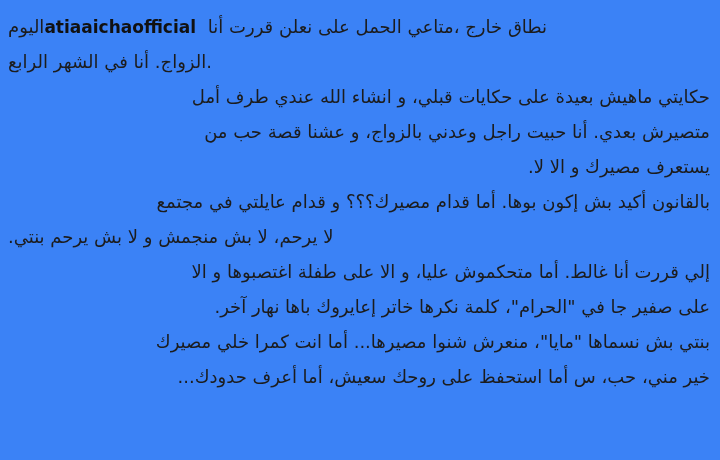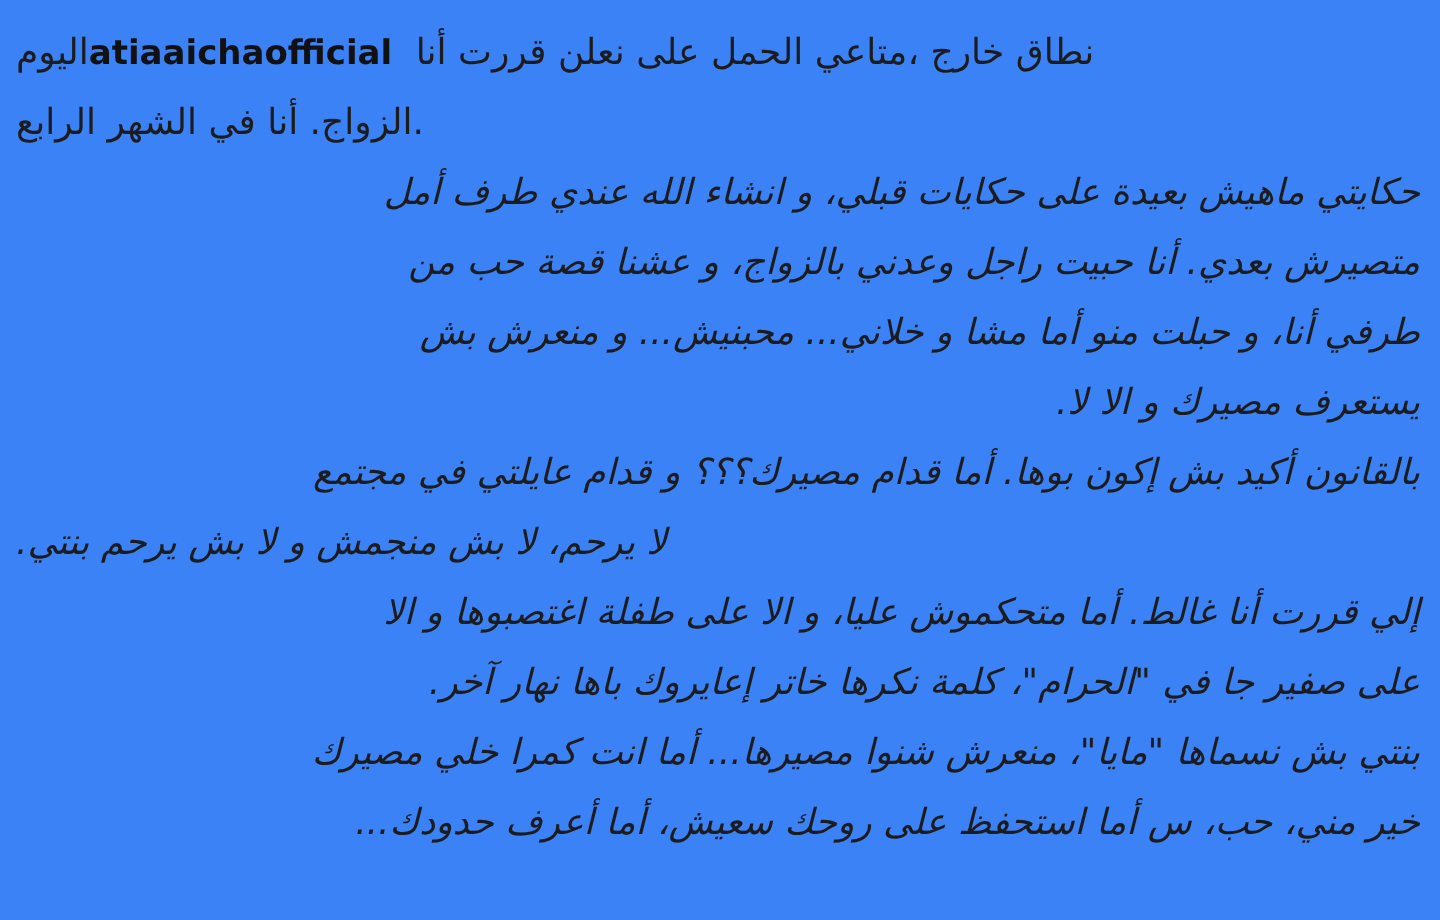--- a/index.html
+++ b/index.html
@@ -13,21 +13,21 @@
     font-family:"DejaVu Sans", sans-serif;
     color:#1c1c1c;
     font-size:18px;
   }
   .line{
     height:35px;
     line-height:35px;
     white-space:nowrap;
   }
   .ltr{direction:ltr;unicode-bidi:plaintext;}
-  .rtl{direction:rtl;font-style:italic;}
+  .rtl{direction:rtl;}
   .left{text-align:left;}
   .right{text-align:right;}
   .username{
     font-weight:bold;
     font-size:17px;
     color:#111111;
     margin-right:6px;
     direction:ltr;
     unicode-bidi:embed;
   }
@@ -37,21 +37,20 @@
 
 <div class="screen">
 
   <div class="line ltr left">
     <span class="username">atiaaichaofficial</span><span>اليوم‎ أنا‎ قررت‎ نعلن‎ على‎ الحمل‎ متاعي،‎ خارج‎ نطاق</span>
   </div>
 
   <div class="line ltr left">.الزواج‎. أنا‎ في‎ الشهر‎ الرابع</div>
   <div class="line rtl right">حكايتي ماهيش بعيدة على حكايات قبلي، و انشاء الله عندي طرف أمل</div>
   <div class="line rtl right">متصيرش بعدي. أنا حبيت راجل وعدني بالزواج، و عشنا قصة حب من</div>
-  <div class="line rtl right">طرفي أنا، و حبلت منو أما مشا و خلاني... محبنيش... و منعرش بش</div>
   <div class="line rtl right">يستعرف مصيرك و الا لا.</div>
   <div class="line rtl right">بالقانون أكيد بش إكون بوها. أما قدام مصيرك؟؟؟ و قدام عايلتي في مجتمع</div>
   <div class="line rtl left">لا يرحم، لا بش منجمش و لا بش يرحم بنتي.</div>
   <div class="line rtl right">إلي قررت أنا غالط. أما متحكموش عليا، و الا على طفلة اغتصبوها و الا</div>
   <div class="line rtl right">على صفير جا في "الحرام"، كلمة نكرها خاتر إعايروك باها نهار آخر.</div>
   <div class="line rtl right">بنتي بش نسماها "مايا"، منعرش شنوا مصيرها... أما انت كمرا خلي مصيرك</div>
   <div class="line rtl right">خير مني، حب، س أما استحفظ على روحك سعيش، أما أعرف حدودك...</div>
 
 </div>
 

